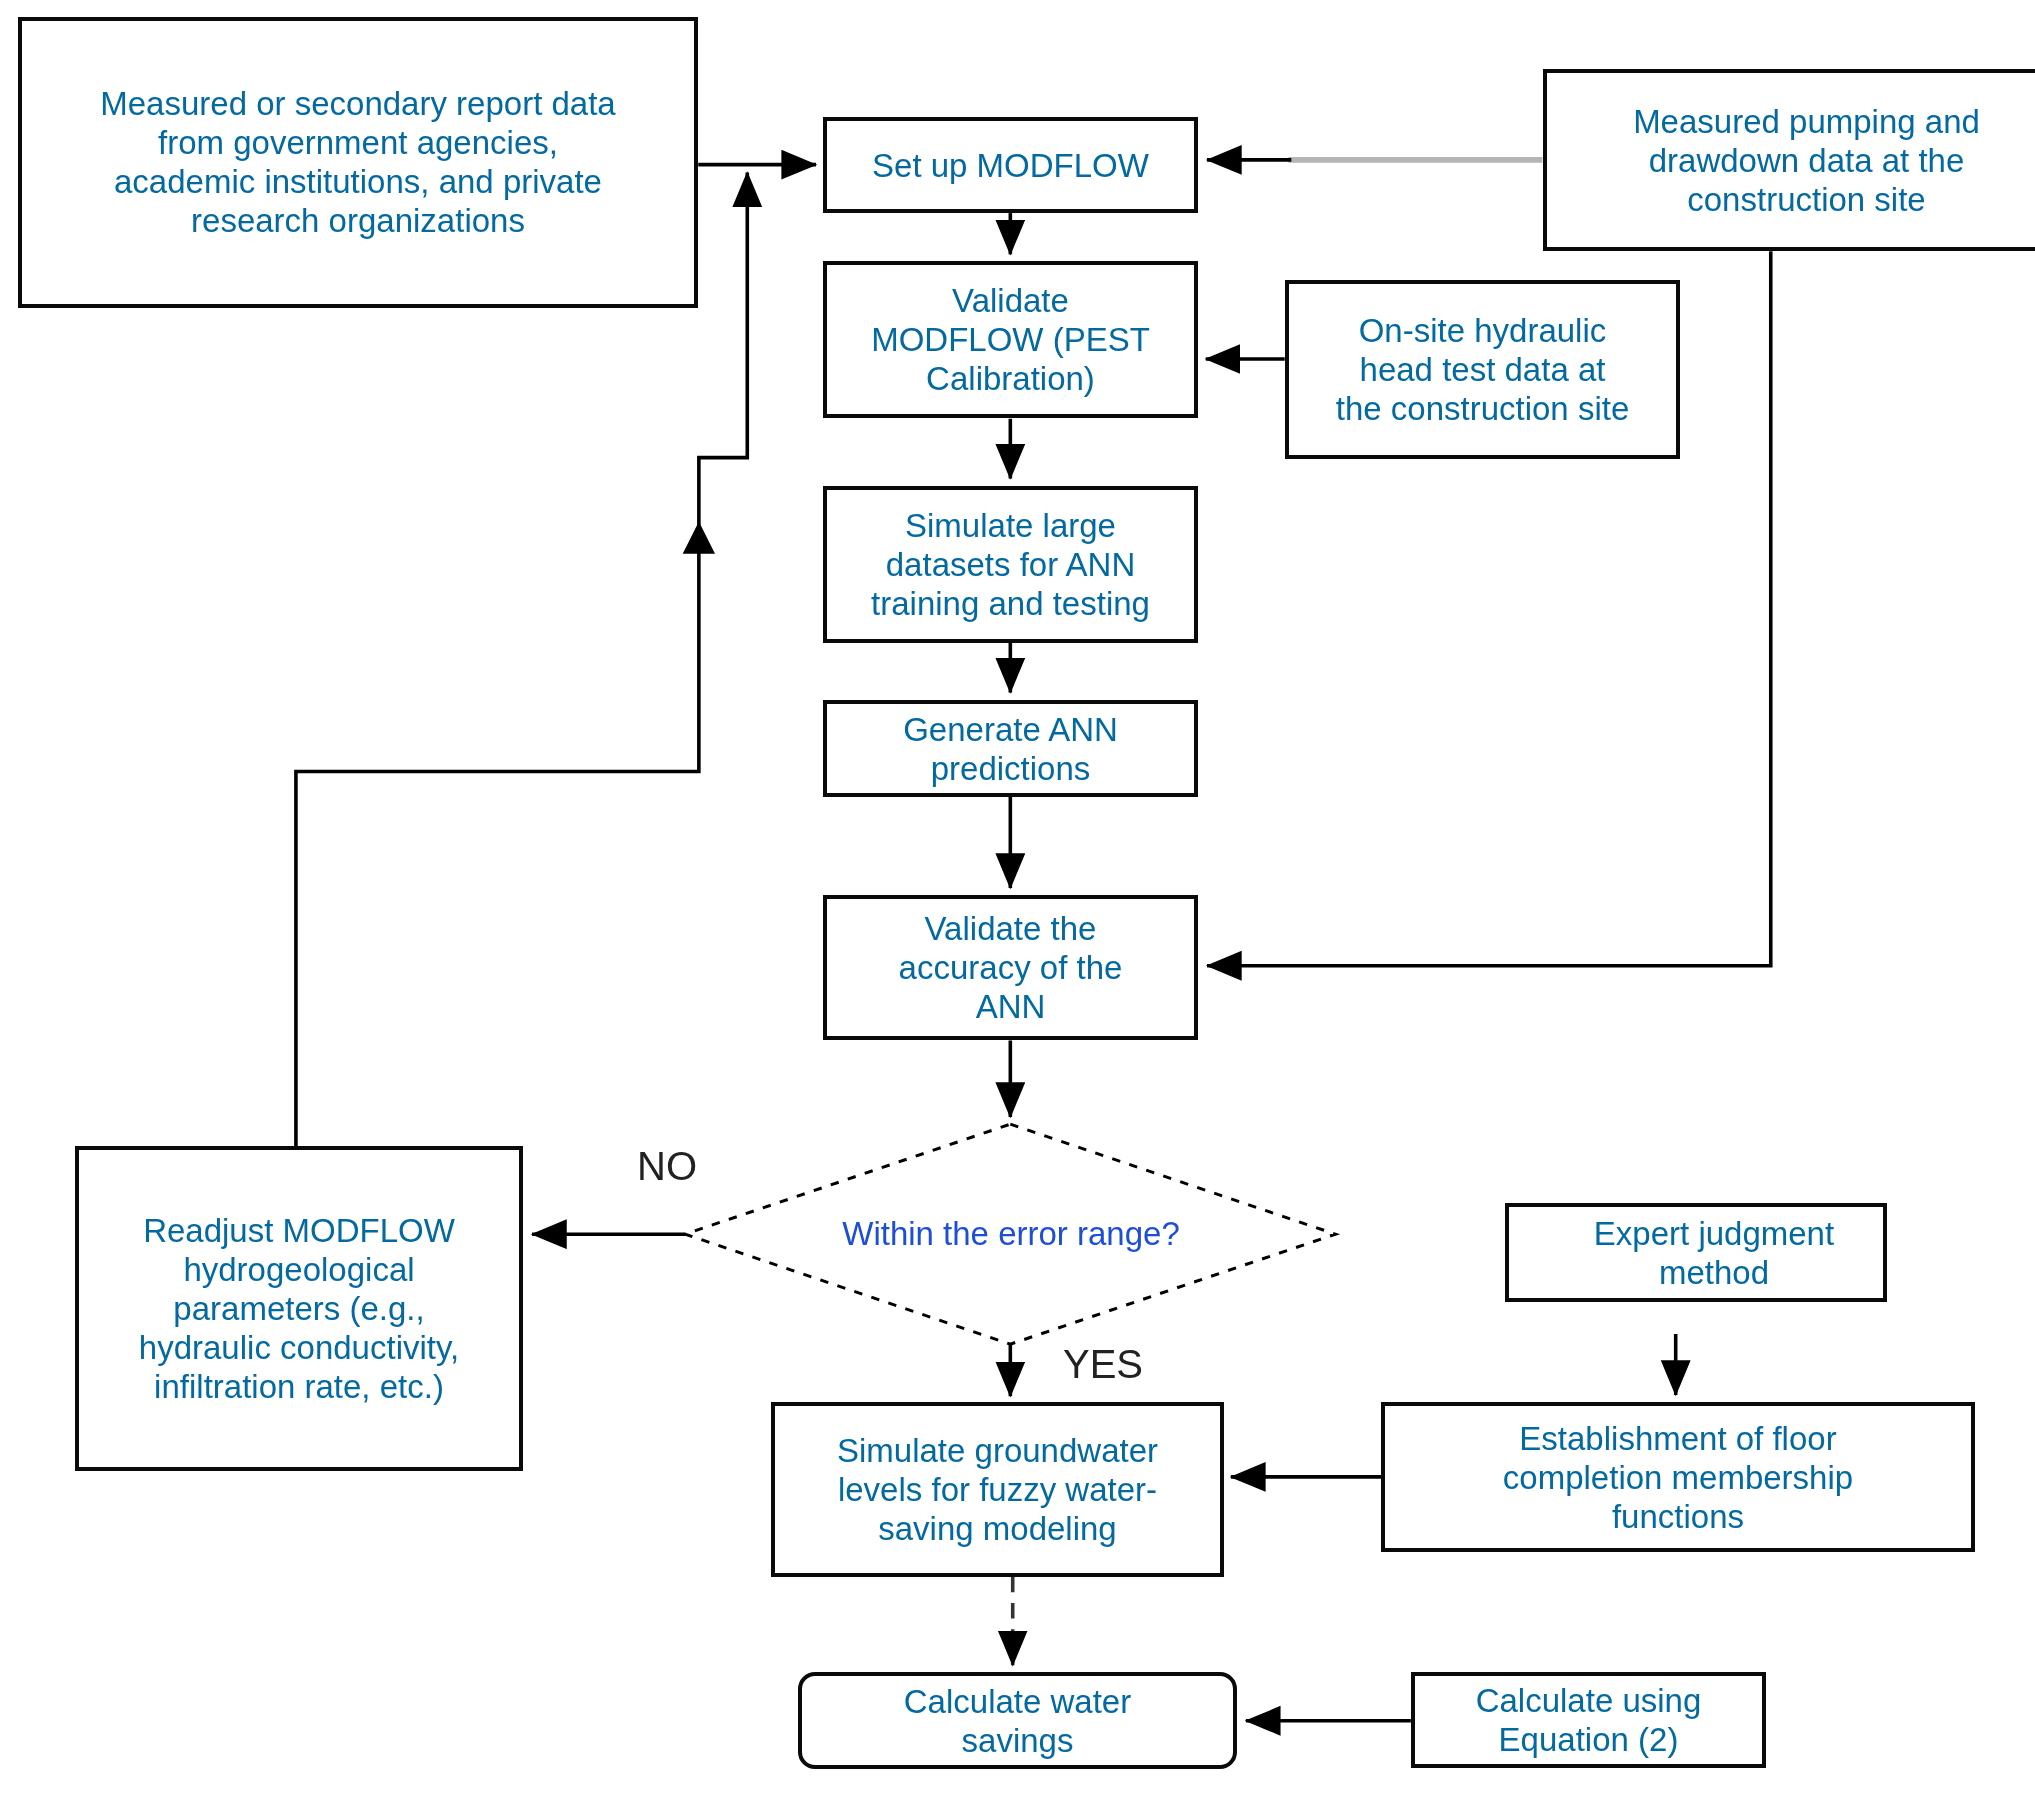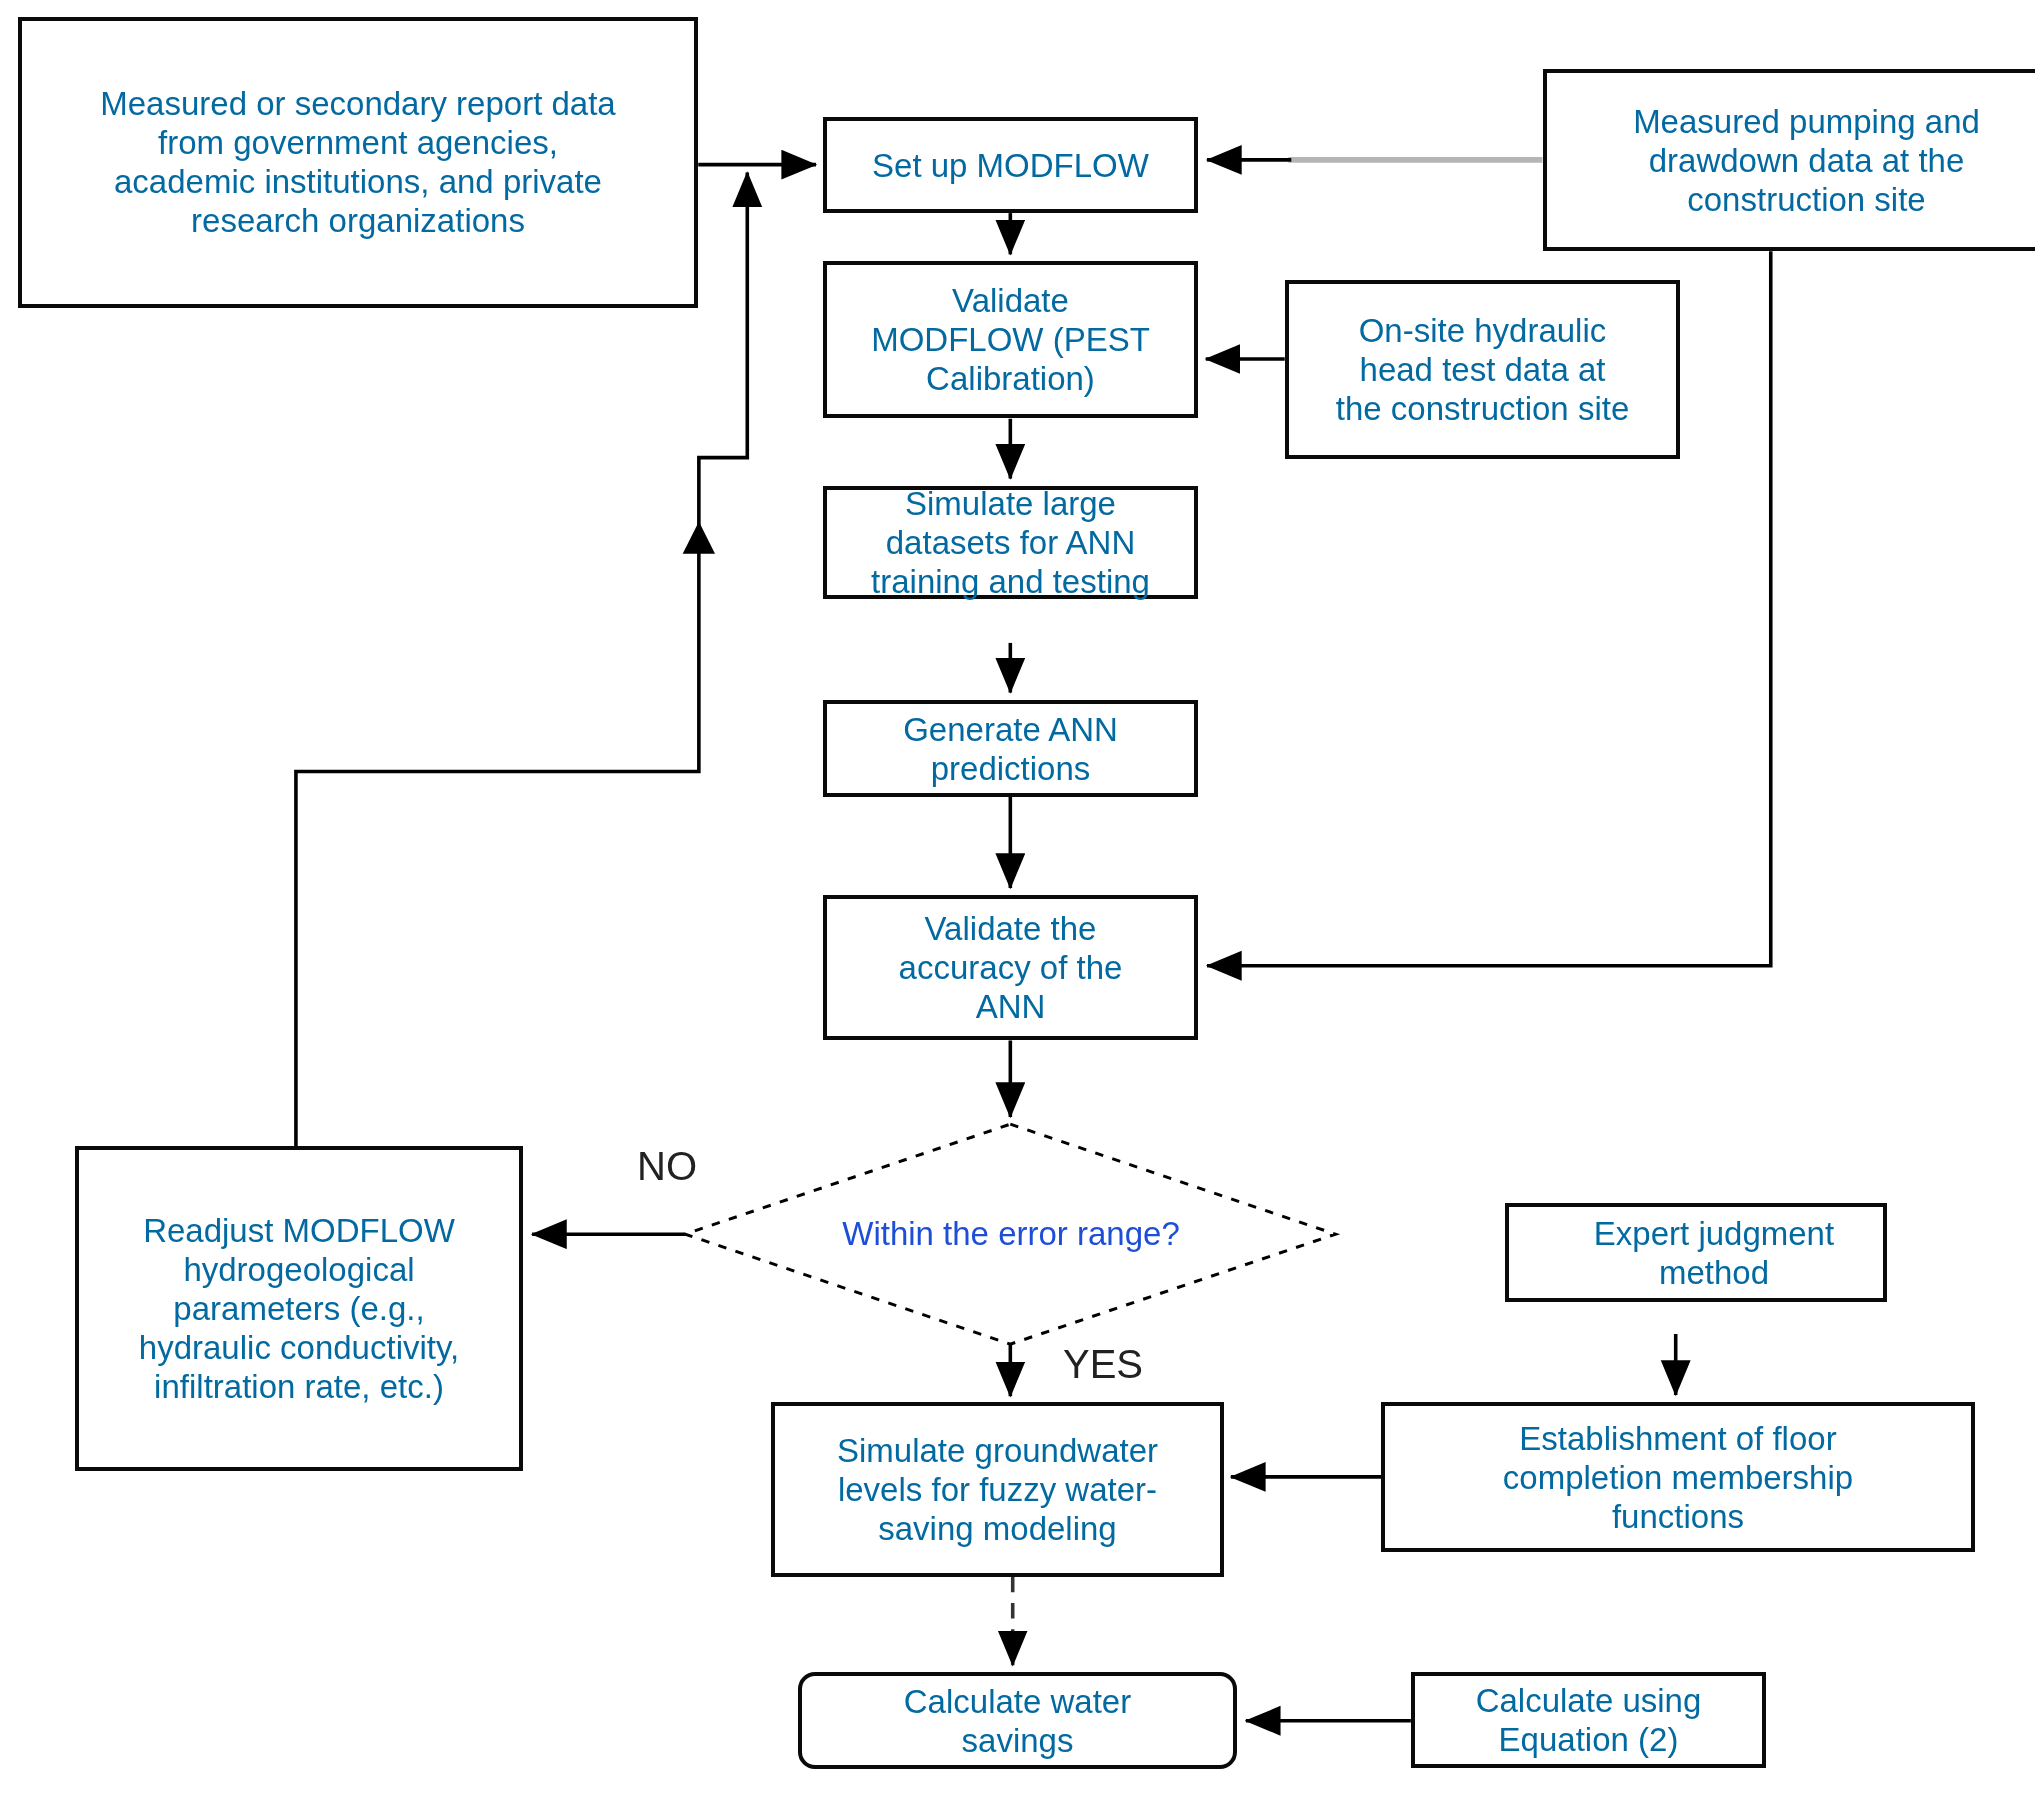--- a/index.html
+++ b/index.html
@@ -35,21 +35,21 @@
     text-align:right;
     font-size:33px;
     color:#1d4ed8;
   }
   
   #n-source      {left:18px;   top:16.7px;   width:680px; height:291px;}
   #n-setup       {left:823px; top:117px;  width:375px;  height:96px;}
   #n-pumping     {left:1543px; top:69px;  width:527px;  height:182px;}
   #n-calibrate   {left:823px; top:261px;  width:375px;  height:157px;}
   #n-headtest    {left:1285px; top:280px;  width:395px;  height:179px;}
-  #n-simdata     {left:823px; top:486px;  width:375px;  height:113px;}
+  #n-simdata     {left:823px; top:486px;  width:375px;  height:157px;}
   #n-genann      {left:823px; top:700px; width:375px;  height:97px;}
   #n-validate    {left:823px; top:895px; width:375px;  height:145px;}
   #n-readjust    {left:75px;  top:1146px; width:448px;  height:325px;}
   #n-expert      {left:1505px; top:1203px; width:382px;  height:99px;padding-left:36px;}
   #n-simgw       {left:771px; top:1402px; width:453px;  height:175px;}
   #n-membership  {left:1381px; top:1402px; width:594px;  height:150px;}
   #n-watersave   {left:798px; top:1672px; width:439px;  height:97px;border-radius:17px;}
   #n-equation    {left:1411px; top:1672px; width:355px;  height:96px;}
   #d-errorrange  {left:712px; top:1184px; width:598px; height:100px;}
   #lbl-no        {left:616px; top:1149px; width:102px;}

